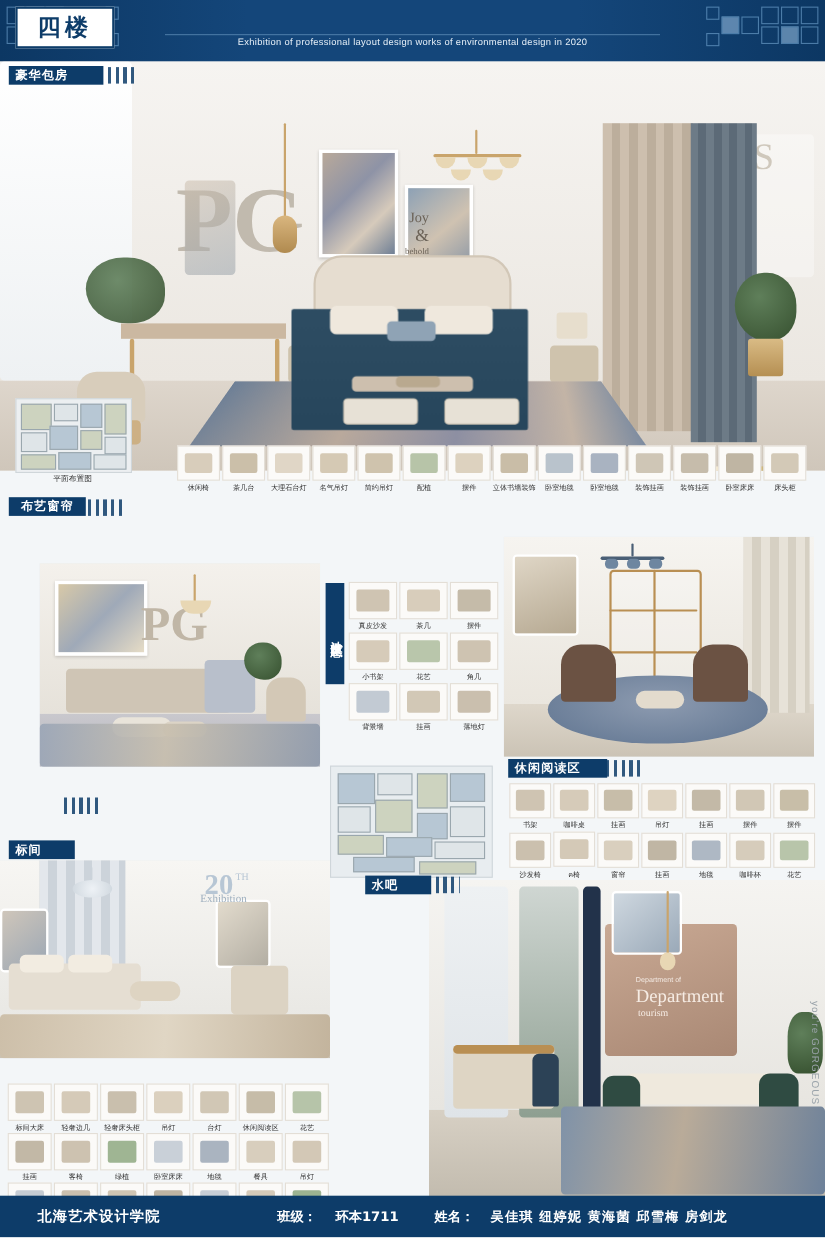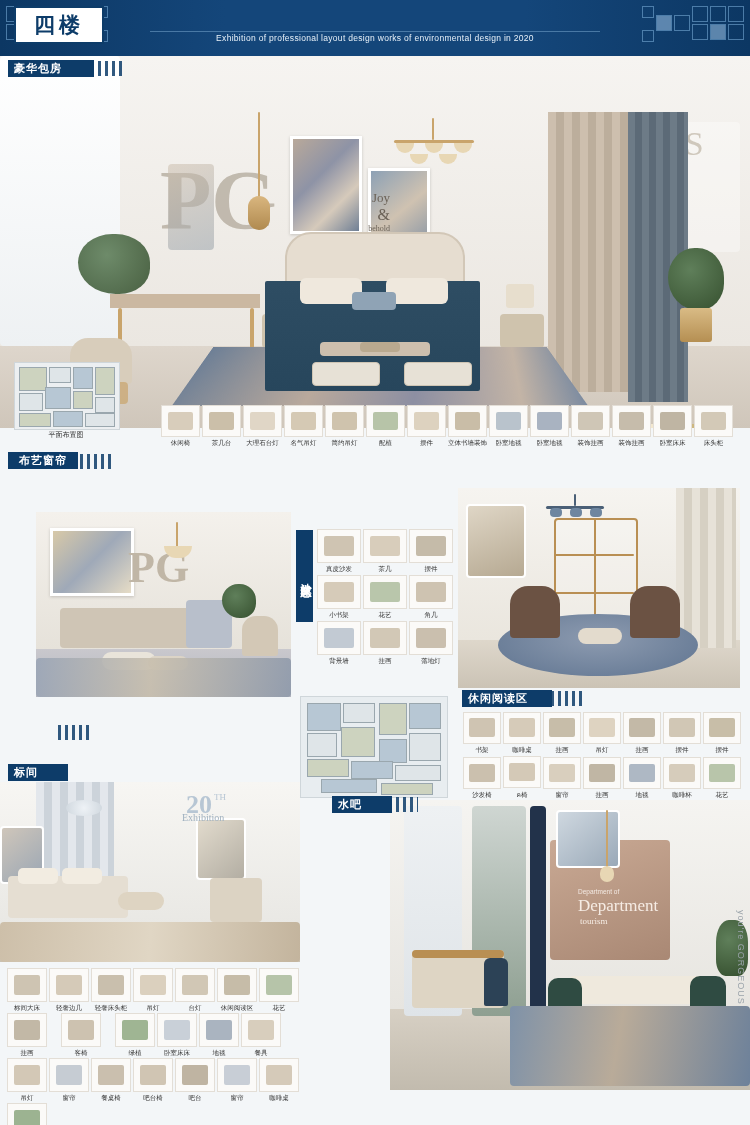--- a/index.html
+++ b/index.html
@@ -632,21 +632,21 @@
           <div class="mini" style="background: rgb(201, 191, 173);"></div>
         </div>
         <div class="cap">轻奢床头柜</div>
       </div>
       <div class="thumb" style="width: 42px;">
         <div class="box" style="width: 38px; height: 32px;">
           <div class="mini" style="background: rgb(219, 208, 190);"></div>
         </div>
         <div class="cap">吊灯</div>
       </div>
-      <div class="thumb" style="width: 42px;">
+      <div class="thumb" style="width: 42px; margin-top: 17px;">
         <div class="box" style="width: 38px; height: 32px;">
           <div class="mini" style="background: rgb(209, 199, 181);"></div>
         </div>
         <div class="cap">台灯</div>
       </div>
       <div class="thumb" style="width: 42px;">
         <div class="box" style="width: 38px; height: 32px;">
           <div class="mini" style="background: rgb(198, 188, 168);"></div>
         </div>
         <div class="cap">休闲阅读区</div>
@@ -656,21 +656,21 @@
           <div class="mini" style="background: rgb(182, 196, 169);"></div>
         </div>
         <div class="cap">花艺</div>
       </div>
       <div class="thumb" style="width: 42px;">
         <div class="box" style="width: 38px; height: 32px;">
           <div class="mini" style="background: rgb(194, 184, 166);"></div>
         </div>
         <div class="cap">挂画</div>
       </div>
-      <div class="thumb" style="width: 66px; justify-content: center;">
+      <div class="thumb" style="width: 42px; justify-content: center;">
         <div class="box" style="width: 38px; height: 32px;">
           <div class="mini" style="background: rgb(205, 194, 176);"></div>
         </div>
         <div class="cap">客椅</div>
       </div>
       <div class="thumb" style="width: 42px;">
         <div class="box" style="width: 38px; height: 32px;">
           <div class="mini" style="background: rgb(159, 181, 147);"></div>
         </div>
         <div class="cap">绿植</div>
@@ -764,14 +764,21 @@
     <div class="soft" style="left:94px;top:158px;width:24px;height:48px;background:#2c4256;border-radius:6px 6px 2px 2px;"></div>
     <div class="soft" style="left:178px;top:176px;width:140px;height:28px;background:#efe9dd;border-radius:6px;"></div>
     <div class="soft" style="left:158px;top:178px;width:34px;height:42px;background:#2f4b42;border-radius:10px 10px 3px 3px;"></div>
     <div class="soft" style="left:300px;top:176px;width:36px;height:44px;background:#2f4b42;border-radius:10px 10px 3px 3px;"></div>
     <div class="plant" style="left:326px;top:120px;width:32px;height:56px;border-radius:40% 40% 30% 30%;"></div>
     <div class="soft" style="left:120px;top:206px;width:240px;height:80px;background:linear-gradient(100deg,#7f92a8,#b9ab99 45%,#6d819a);"></div>
   </div>
 
   <div class="watermark">you're GORGEOUS</div>
 
+  <div class="footer">
+    <span class="f-school">北海艺术设计学院</span>
+    <span class="f-class-lab">班级：</span>
+    <span class="f-class-val">环本1711</span>
+    <span class="f-name-lab">姓名：</span>
+    <span class="f-name-val">吴佳琪 纽婷妮 黄海菌 邱雪梅 房剑龙</span>
+  </div>
 
 </div>
 
 </body></html>

